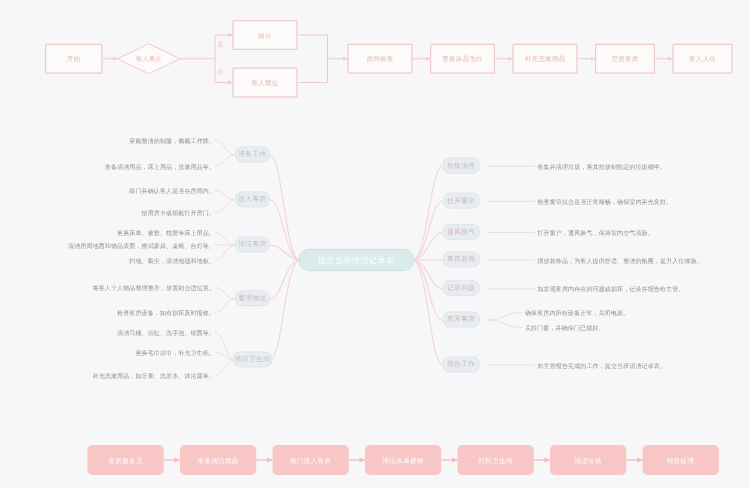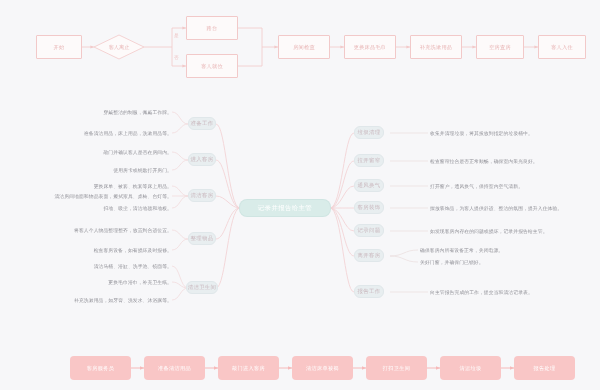--- a/index.html
+++ b/index.html
@@ -174,21 +174,21 @@
   <div class="node fc-box" style="left:278px;top:35px;width:52px;height:24px;">房间检查</div>
 
   <div class="node fc-box" style="left:344px;top:35px;width:52px;height:24px;">更换床品毛巾</div>
 
   <div class="node fc-box" style="left:410px;top:35px;width:52px;height:24px;">补充洗漱用品</div>
 
   <div class="node fc-box" style="left:476px;top:35px;width:48px;height:24px;">空房查房</div>
 
   <div class="node fc-box" style="left:538px;top:35px;width:48px;height:24px;">客人入住</div>
 
-  <div class="node mm-root" style="left:240px;top:200px;width:90px;height:16px;">记录并报告给主管</div>
+  <div class="node mm-root" style="left:240px;top:200px;width:90px;height:16px;">提交当班清洁记录表</div>
 
   <div class="node mm-branch" style="left:188px;top:117px;width:28px;height:13px;">准备工作</div>
   <div class="node mm-branch" style="left:188px;top:153px;width:28px;height:13px;">进入客房</div>
   <div class="node mm-branch" style="left:188px;top:189px;width:28px;height:13px;">清洁客房</div>
   <div class="node mm-branch" style="left:188px;top:232px;width:28px;height:13px;">整理物品</div>
   <div class="node mm-branch" style="left:186px;top:281px;width:32px;height:13px;">清洁卫生间</div>
 
   <div class="node mm-leaf left" style="left:60px;top:107px;width:112px;height:10px;">穿戴整洁的制服，佩戴工作牌。</div>
   <div class="node mm-leaf left" style="left:42px;top:128px;width:130px;height:10px;">准备清洁用品，床上用品，洗漱用品等。</div>
 

